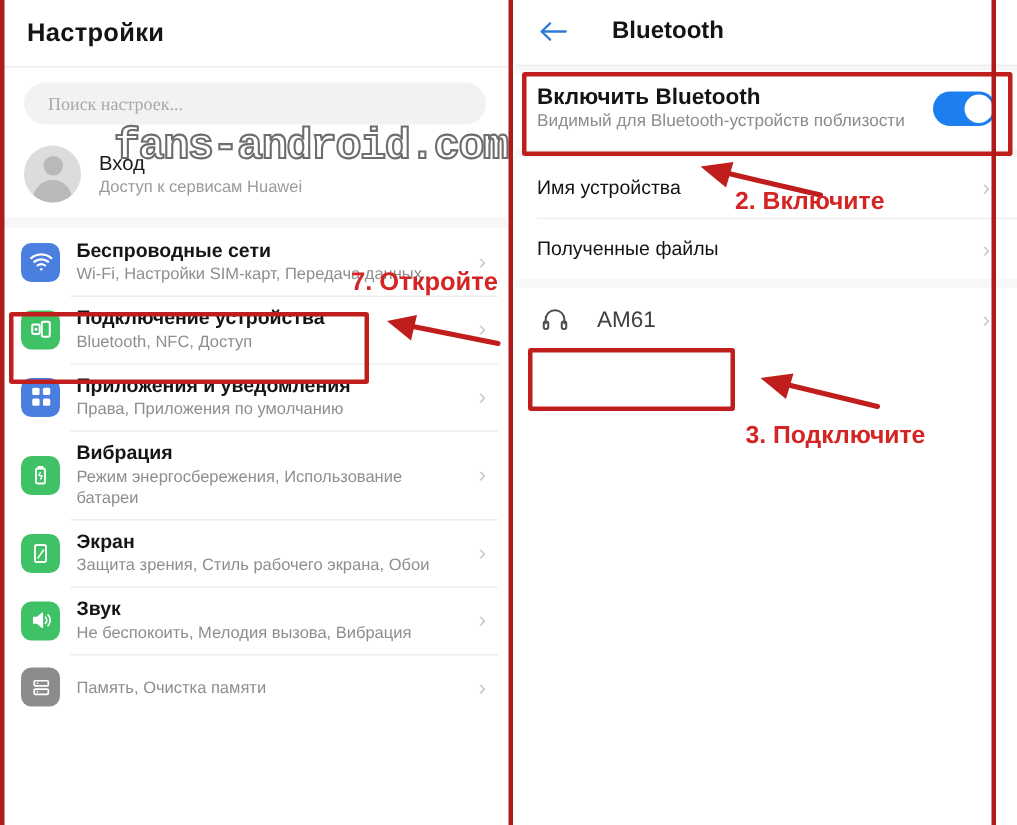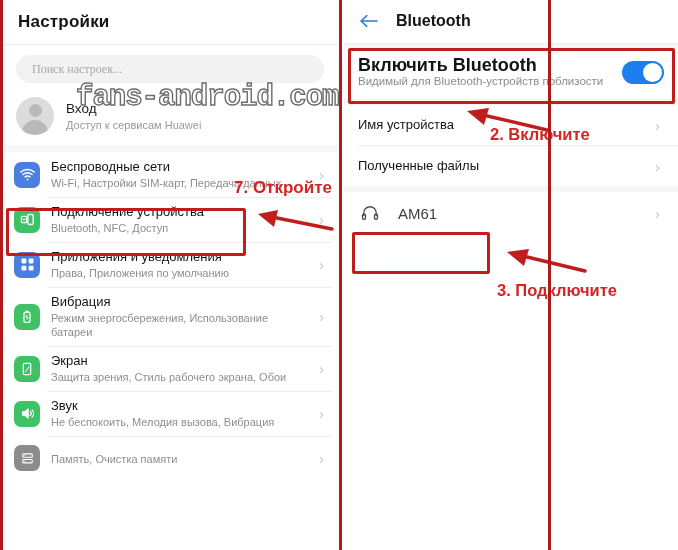--- a/index.html
+++ b/index.html
@@ -4,21 +4,21 @@
 <style>
   * { box-sizing: border-box; margin: 0; padding: 0; }
   html, body {
     width: 678px; height: 550px;
     background: #ffffff;
     font-family: "Liberation Sans", sans-serif;
     overflow: hidden;
   }
   #root {
     position: relative;
-    width: 551px; height: 550px;
+    width: 664px; height: 550px;
     background: #ffffff;
   }
 
   
   .panel {
     position: absolute;
     top: 0;
     height: 550px;
     background: #ffffff;
     overflow: hidden;
@@ -131,21 +131,21 @@
     width: 26px; height: 26px;
     border-radius: 7px;
     flex: 0 0 auto;
     display: flex;
     align-items: center;
     justify-content: center;
   }
   .row-text { flex: 1 1 auto; min-width: 0; }
   .row-title {
     font-size: 13px;
-    font-weight: normal;
+    font-weight: bold;
     color: #151515;
     line-height: 16px;
   }
   .row-sub {
     font-size: 11px;
     color: #8e8e8e;
     line-height: 14px;
     margin-top: 1px;
   }
   .chev {
@@ -153,21 +153,21 @@
     color: #c9c9c9;
     font-size: 15px;
     padding-right: 4px;
     line-height: 1;
   }
 
   
   .bt-header {
     display: flex;
     align-items: center;
-    gap: 16px;
+    gap: 28px;
     padding: 12px 0 0 14px;
   }
   .back-arrow { color: #2e7bd6; line-height: 0; }
   .bt-title {
     font-size: 16px;
     font-weight: bold;
     color: #141414;
   }
   .bt-rule { margin-top: 13px; height: 1px; background: #ededed; }
 
@@ -175,21 +175,21 @@
     display: flex;
     align-items: center;
     padding: 9px 14px 9px 14px;
     gap: 10px;
     position: relative;
     min-height: 40px;
     background: #ffffff;
   }
   .bt-row-text { flex: 1 1 auto; min-width: 0; }
   .bt-row-title {
-    font-size: 18px;
+    font-size: 15px;
     font-weight: bold;
     color: #141414;
     line-height: 18px;
   }
   .bt-row-title.plain { font-weight: normal; font-size: 13px; }
   .bt-row-sub {
     font-size: 11.5px;
     color: #8c8c8c;
     line-height: 15px;
   }

